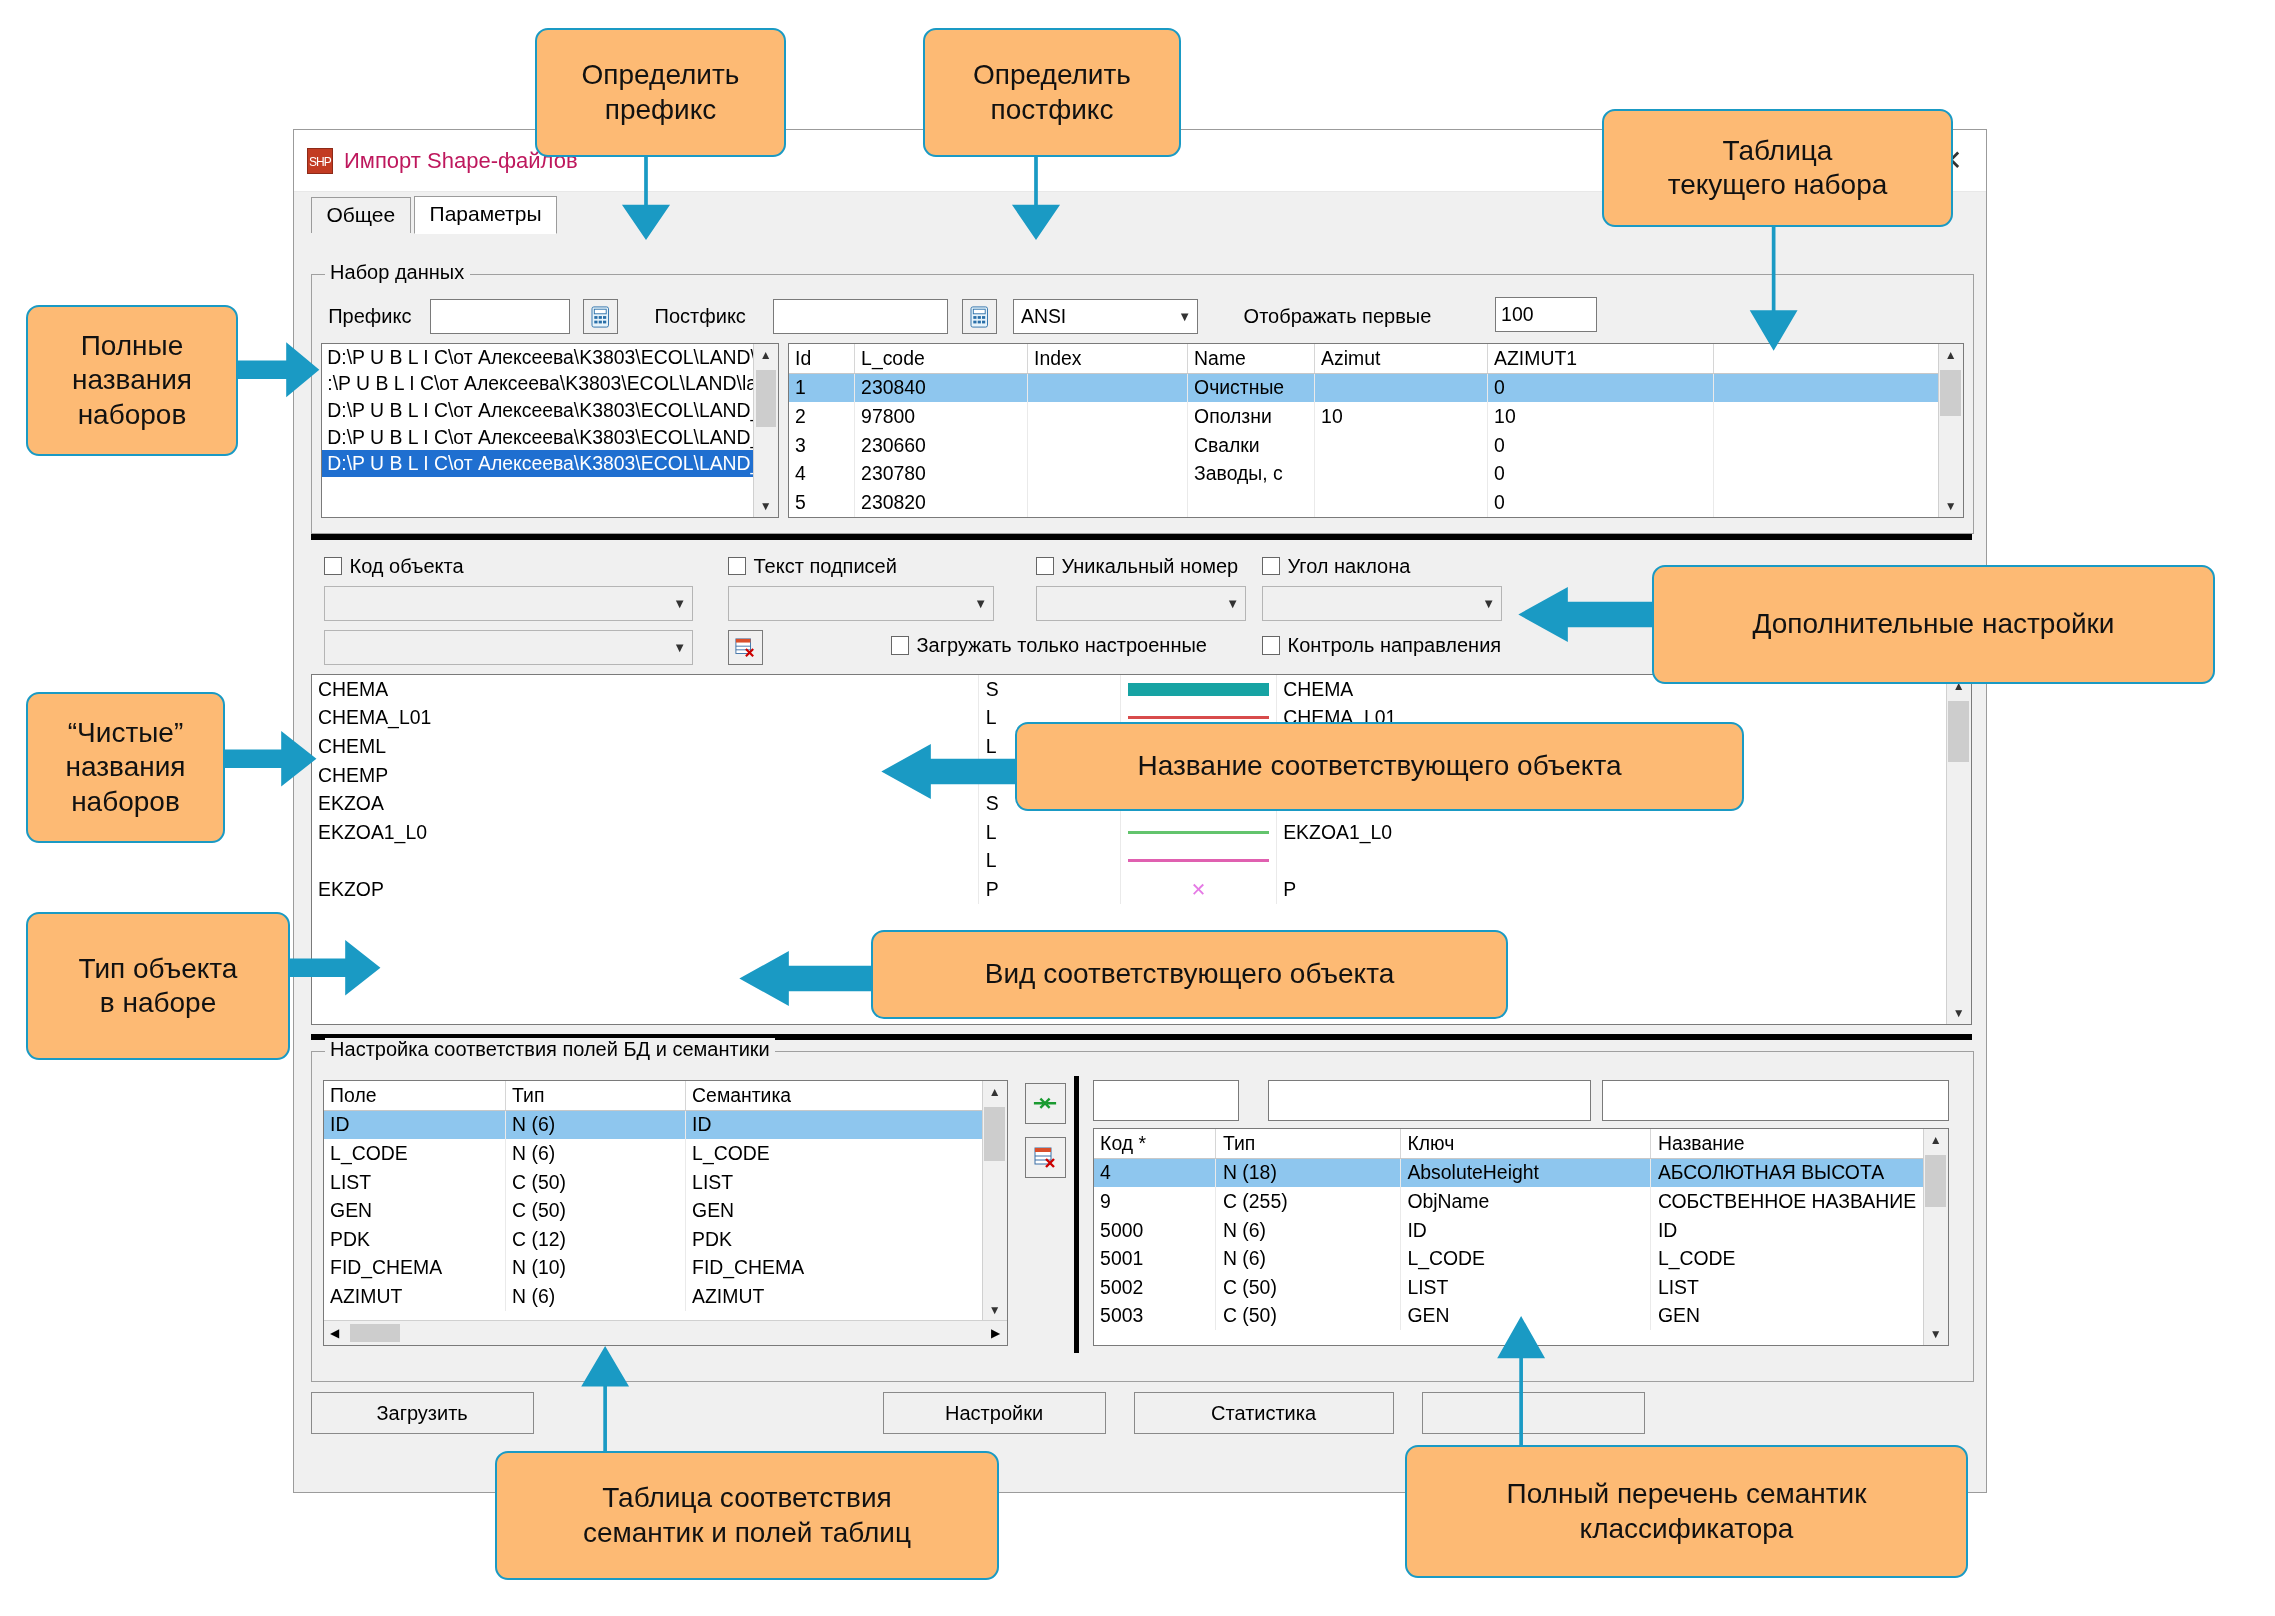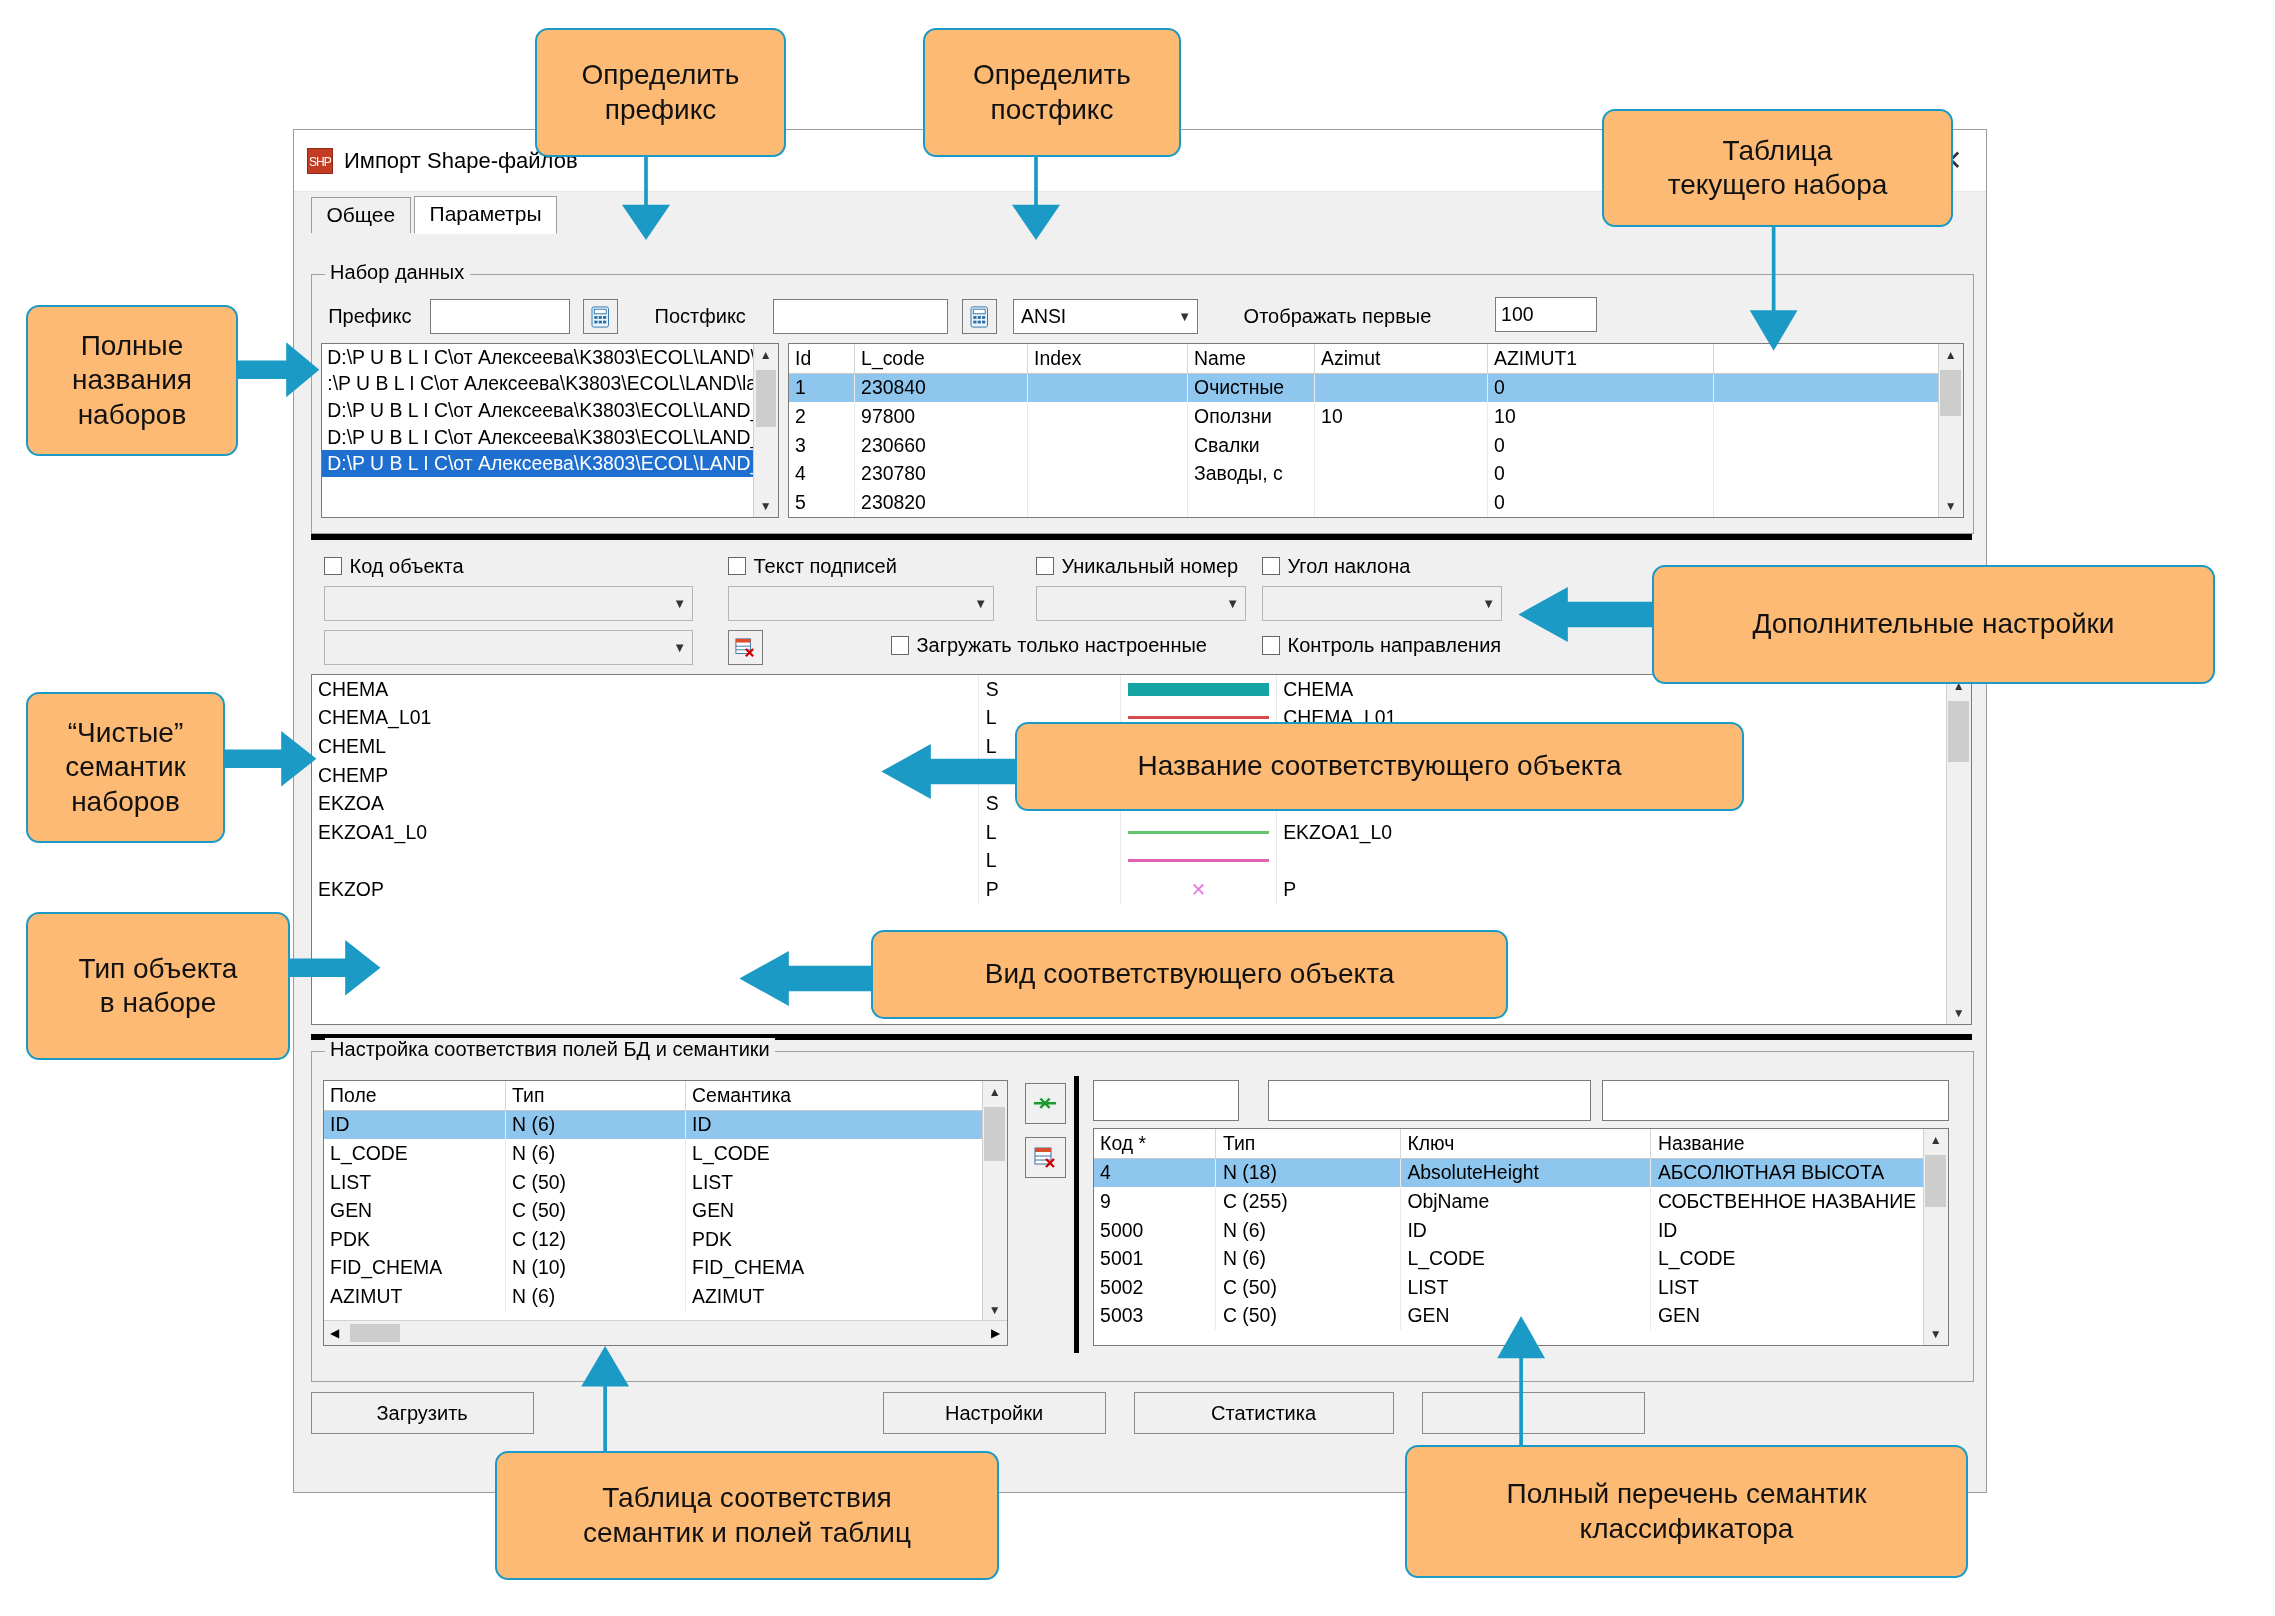--- a/index.html
+++ b/index.html
@@ -43,21 +43,21 @@
     line-height: 26px;
     text-align: center;
     font-family: "Liberation Sans", sans-serif;
     letter-spacing: -0.9px;
     border: 0.9px solid #8d2a18;
     box-sizing: border-box;
   }
   .title-text {
     margin-left: 11px;
     font-size: 22px;
-    color: #000000;
+    color: #be185d;
   }
   .win-btns {
     position: absolute;
     right: 0; top: 0;
     display: flex;
     height: 61px;
   }
   .win-btn {
     width: 70px;
     height: 61px;
@@ -722,21 +722,21 @@
 <svg class="arrowsvg" style="left:231px; top:340px; width:92px; height:65px;" viewBox="0 0 100 70" width="92" height="65">
   <path d="M0 22 L60 22 L60 2 L96 32 L60 62 L60 42 L0 42 Z" fill="#1a9ac4"></path>
 </svg>
 
 <div class="callout" style="left:1652px; top:565px; width:563px; height:119px;">Дополнительные настройки</div>
 <svg class="arrowsvg" style="left:1514px; top:587px; width:148px; height:55px;" viewBox="0 0 160 60" width="148" height="55">
   <path d="M156 16 L58 16 L58 0 L4 30 L58 60 L58 44 L156 44 Z" fill="#1a9ac4"></path>
 </svg>
 
 <div class="callout" style="left:26px; top:692px; width:199px; height:151px; white-space:pre-line;">“Чистые”
-семантик
+названия
 наборов</div>
 <svg class="arrowsvg" style="left:220px; top:729px; width:102px; height:65px;" viewBox="0 0 110 70" width="102" height="65">
   <path d="M0 22 L66 22 L66 2 L104 32 L66 62 L66 42 L0 42 Z" fill="#1a9ac4"></path>
 </svg>
 
 <div class="callout" style="left:1015px; top:722px; width:729px; height:89px;">Название соответствующего объекта</div>
 <svg class="arrowsvg" style="left:877px; top:744px; width:148px; height:55px;" viewBox="0 0 160 60" width="148" height="55">
   <path d="M156 16 L58 16 L58 0 L4 30 L58 60 L58 44 L156 44 Z" fill="#1a9ac4"></path>
 </svg>
 

